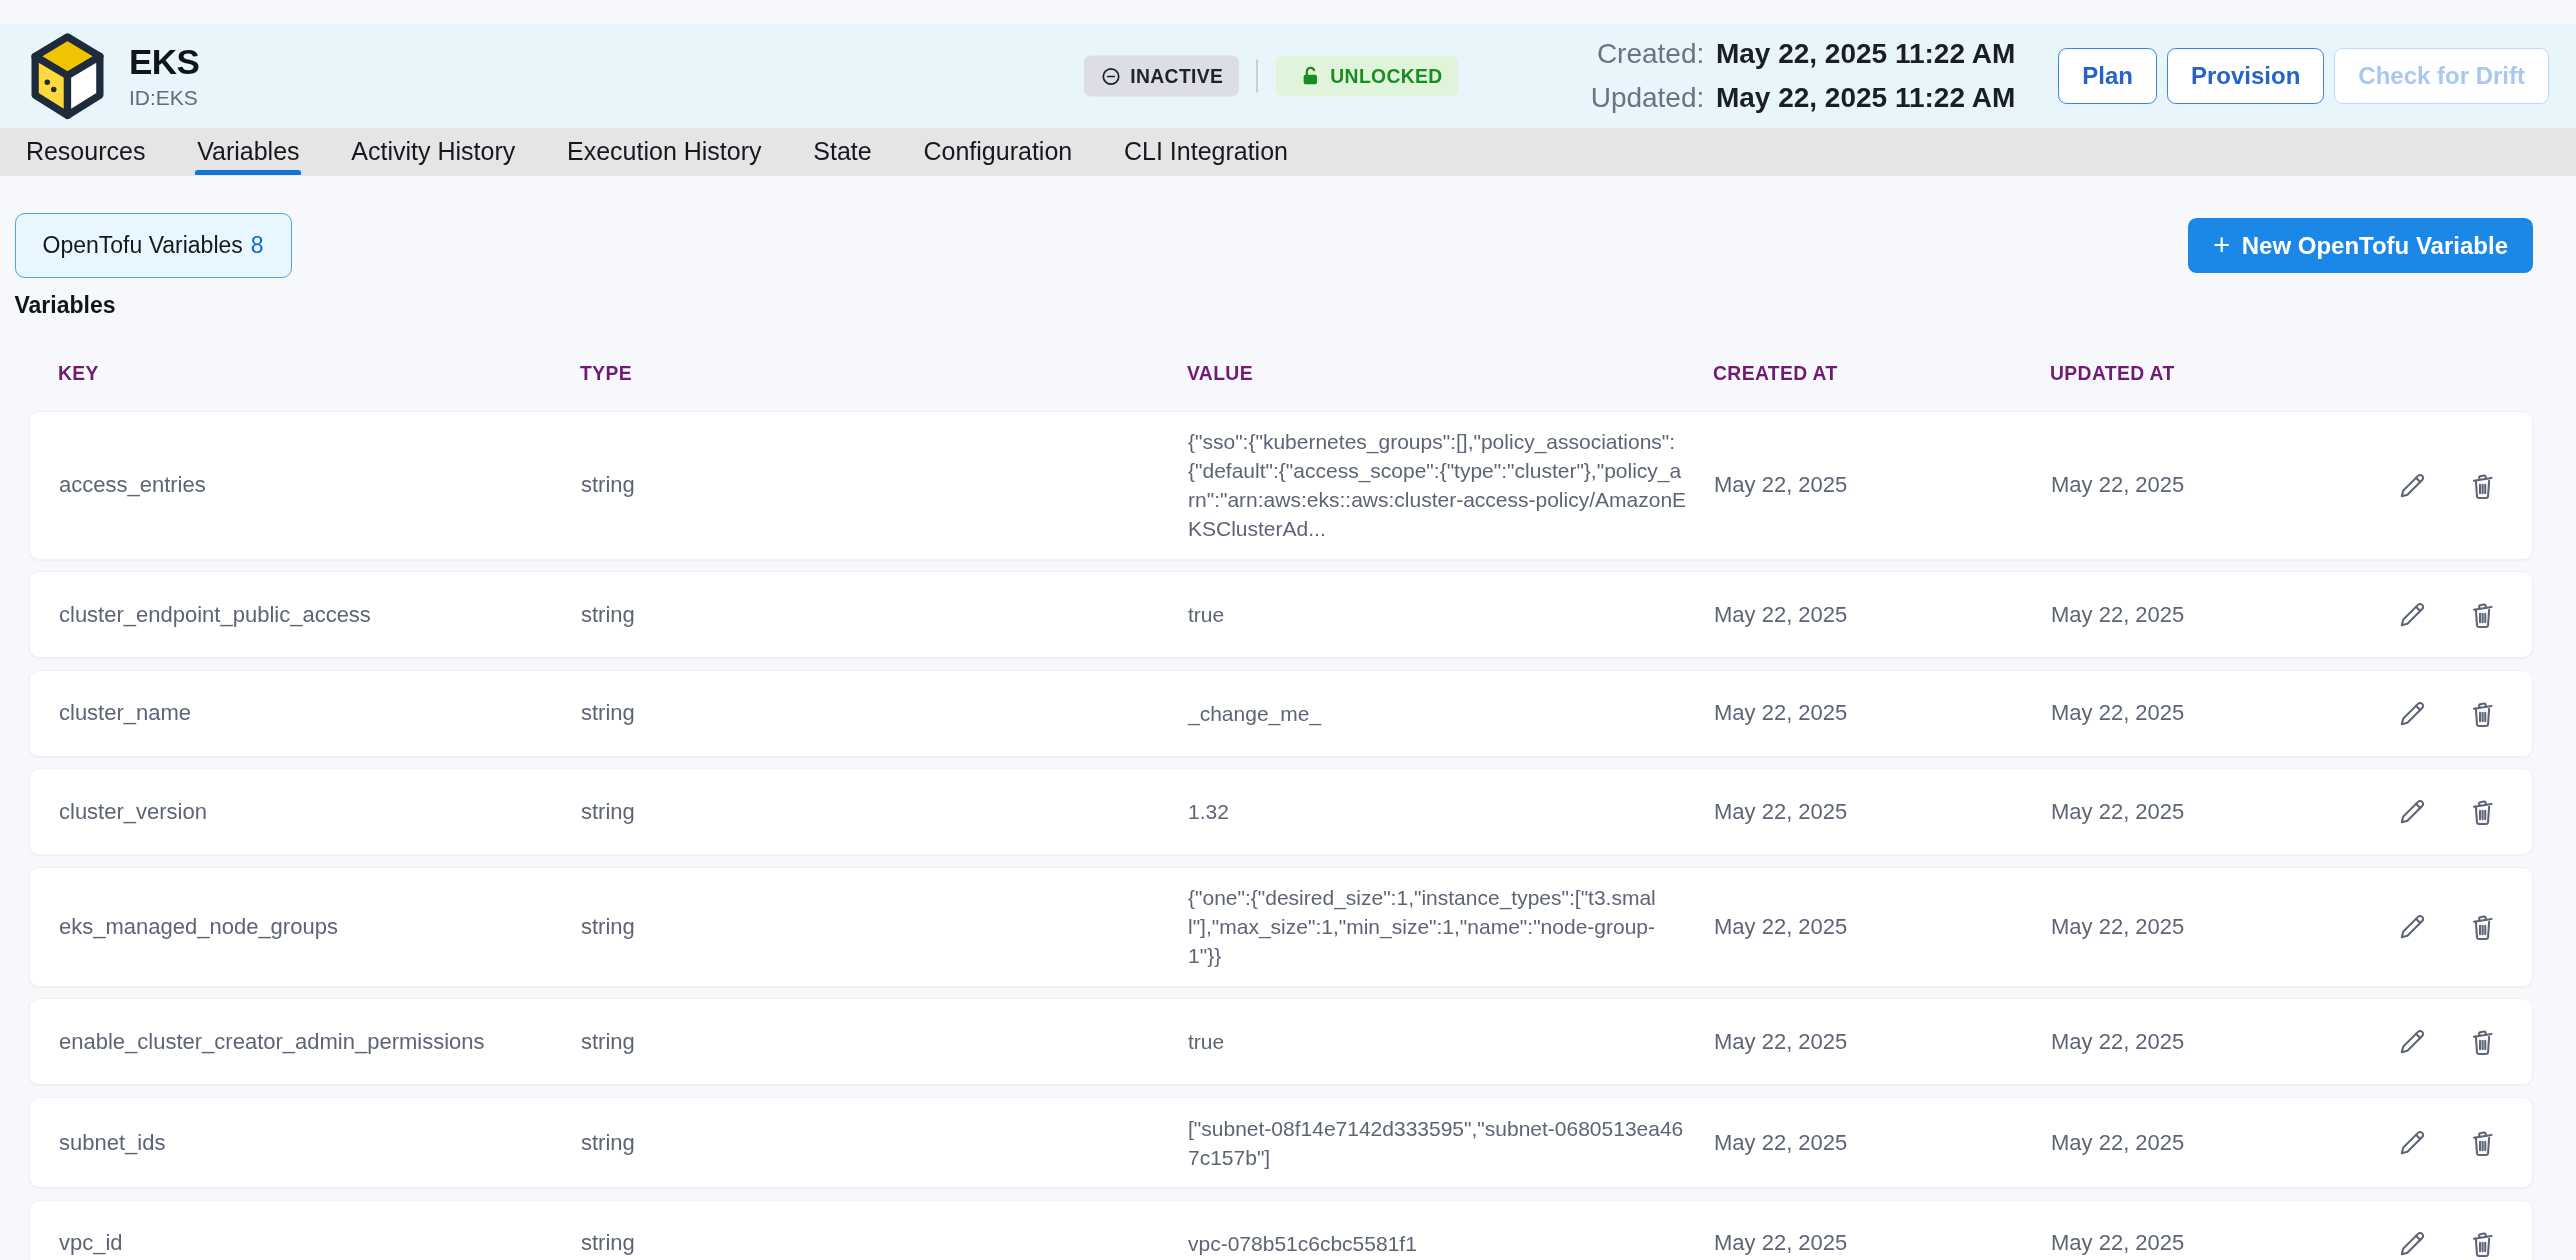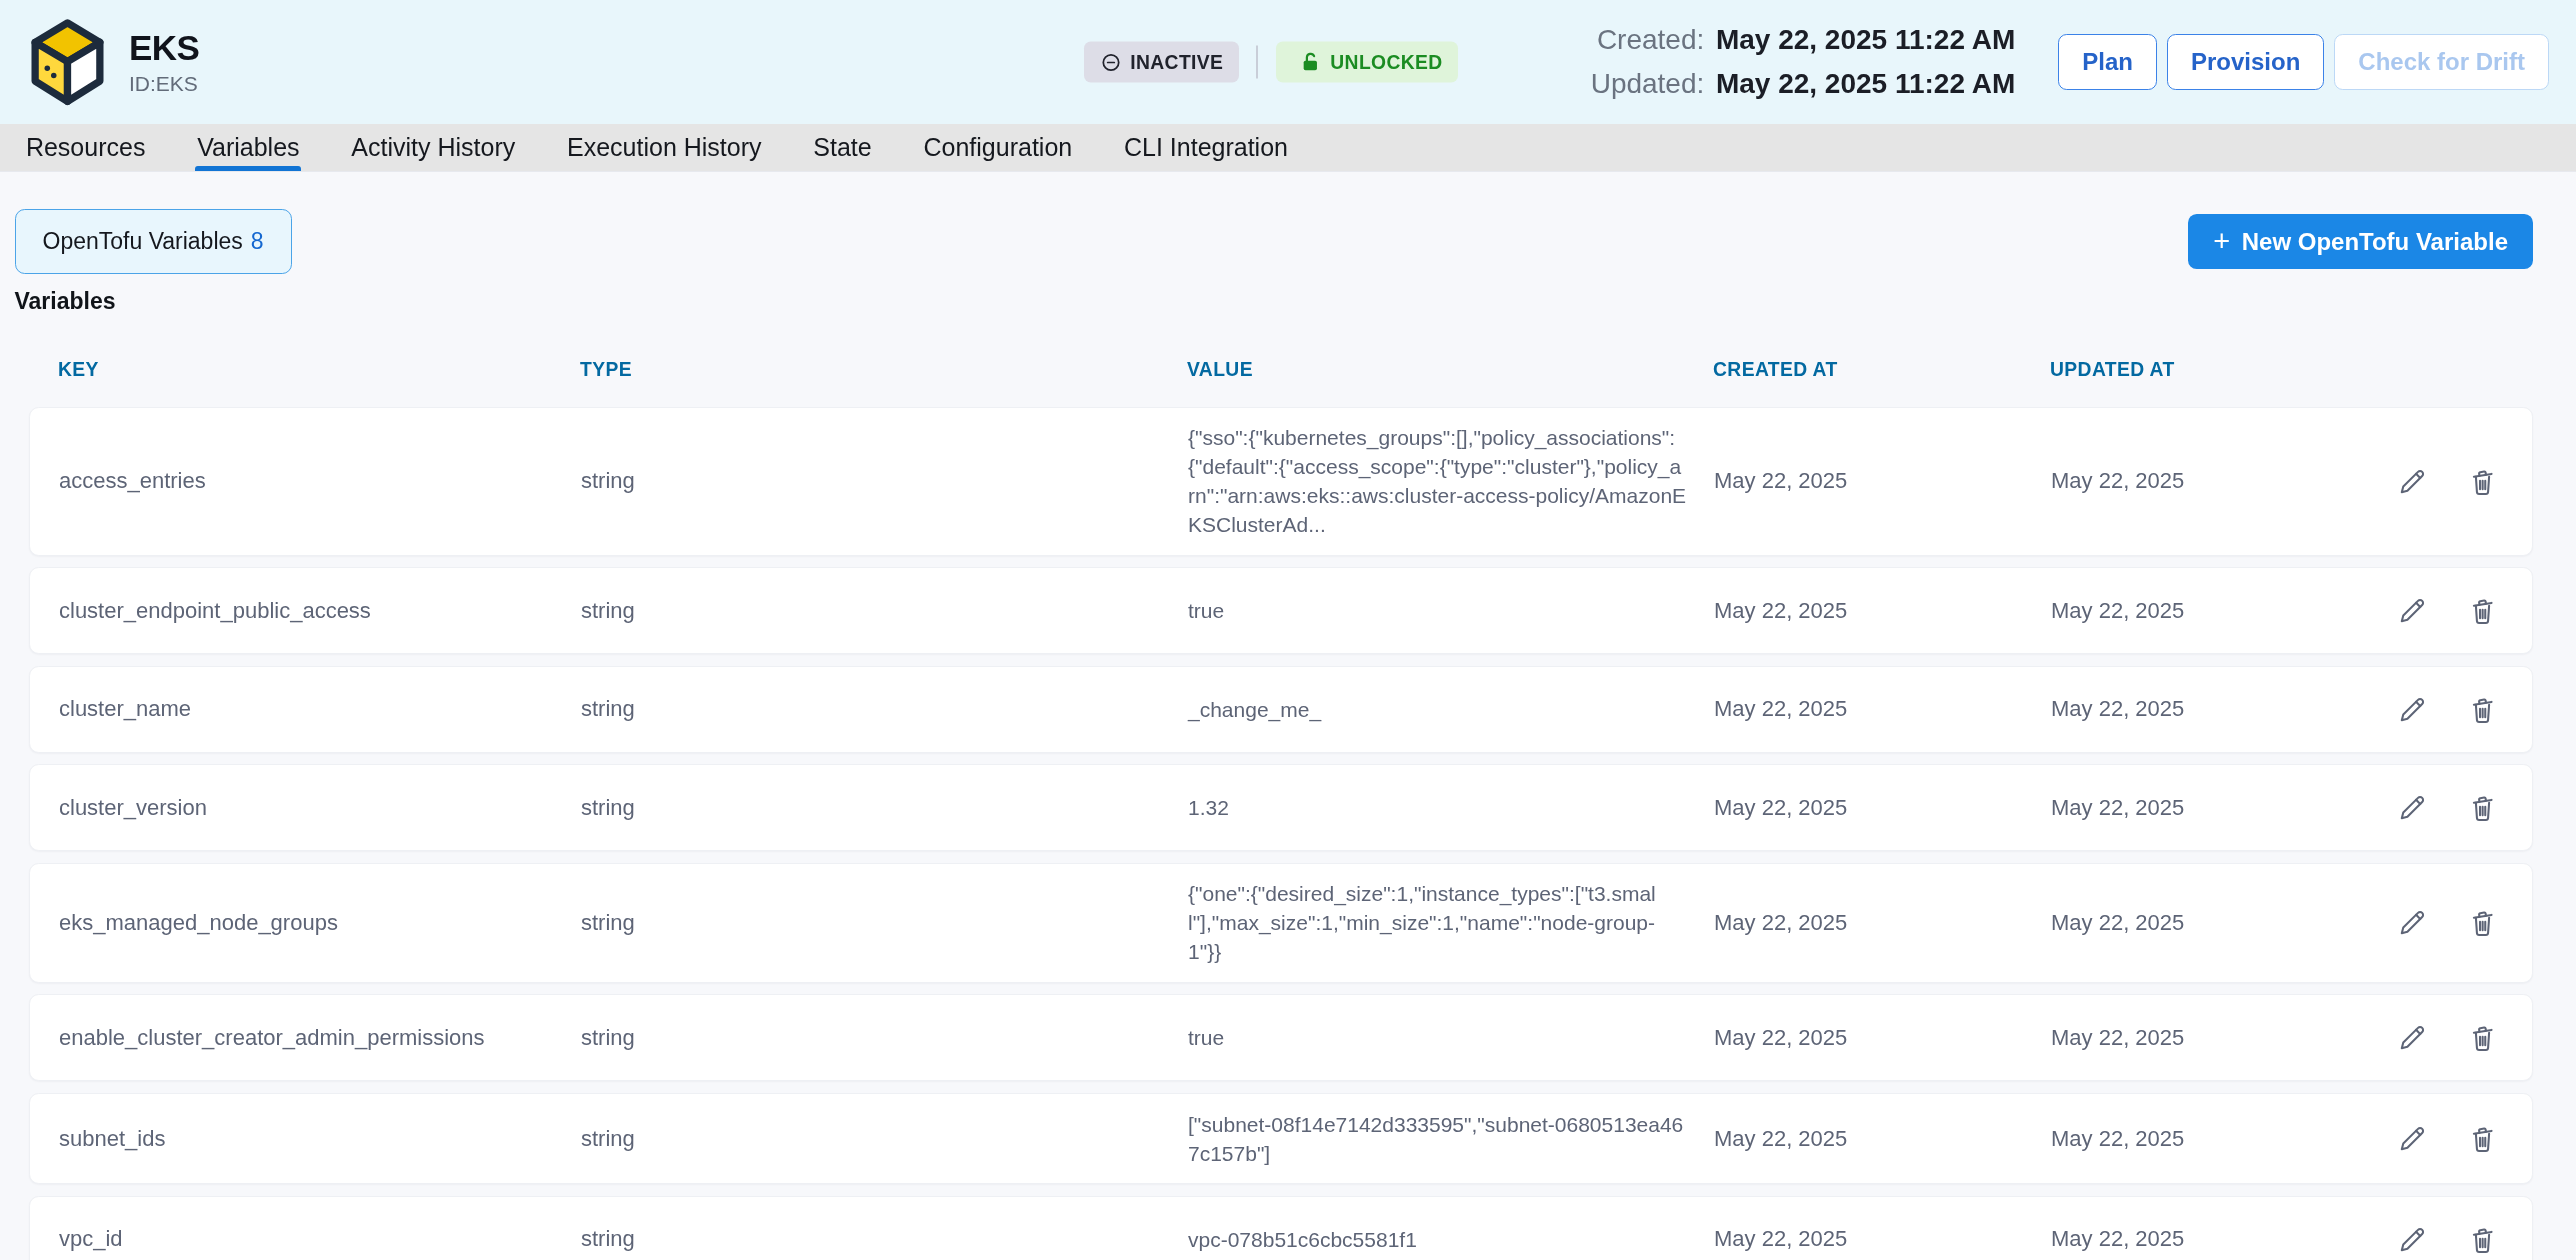--- a/index.html
+++ b/index.html
@@ -1,22 +1,22 @@
 <!DOCTYPE html>
 <html style="--header-bg: #e8f6fb; --content-bg: #f7f8fb; --primary-blue: #1b87e6; --primary-border: #3b82e8; --primary-text: #2563c9; --tab-underline: #1174d4; --pill-active-bg: #e8f6fd; --pill-active-border: #4ba4e8; --count-blue: #1467d0; --badge-gray-bg: #dddde7; --badge-gray-text: #20222c; --badge-green-bg: #dff4da; --badge-green-text: #1b8c22; --slate-text: #5d6476;"><head>
 <meta charset="utf-8">
 <style>
   * { margin:0; padding:0; box-sizing:border-box; }
   html,body { width:2576px; height:1261px; overflow:hidden;
     font-family:"Liberation Sans","DejaVu Sans",sans-serif;
     background:var(--content-bg,#f7f8fb); color:#15181e; }
 
   
-  .app-header { position:relative; height:124px; background:var(--header-bg,#e8f6fb);
-    display:flex; align-items:center; padding:0 27px; }
+  .app-header { position:relative; height:104px; background:var(--header-bg,#e8f6fb);
+    display:flex; align-items:center; padding:0 27px;margin-top:24px; }
   .logo-title { display:flex; align-items:center; gap:21px; }
   .logo-svg { display:block; }
   .title-block .title { font-size:35px; font-weight:700; letter-spacing:-0.5px; color:#10141c; }
   .title-block .subtitle { font-size:21px; color:#626b79; margin-top:3.9px; }
 
   .badge-group { position:absolute; left:1084px; top:50%; transform:translateY(-50%);
     display:flex; align-items:center; }
   .badge { display:flex; align-items:center; gap:8.7px; height:41px; padding:0 15.5px;
     border-radius:6.8px; font-size:19.3px; font-weight:700; letter-spacing:0.4px; }
   .badge-inactive { background:var(--badge-gray-bg,#dddde7); color:var(--badge-gray-text,#20222c); }
@@ -54,21 +54,21 @@
   .btn-primary { margin-left:auto; display:flex; align-items:center; gap:11.6px; height:55px;
     padding:0 25px; background:var(--primary-blue,#1b87e6); border:none; border-radius:8.7px;
     color:#fff; font-family:inherit; font-size:24px; font-weight:700; cursor:pointer; }
   .btn-primary .plus { font-size:29px; font-weight:400; line-height:1; }
 
   .section-label { margin-top:13.5px; font-size:23px; font-weight:600; color:#101419; }
 
   .grid-cols { display:grid; grid-template-columns:522px 607px 526px 337px 1fr 145px;
     align-items:center; padding-left:29px; padding-right:23px; }
   .table-header { margin:44px 0 26px 14.5px; font-size:19.3px; font-weight:700;
-    letter-spacing:0.4px; color:#0369a1; }
+    letter-spacing:0.4px; color:#701a75; }
   .rows { margin-left:14.5px; }
   .var-row { background:#fff; border:1px solid #eef0f4; border-radius:9.7px;
     box-shadow:0 1px 1.9px rgba(20,30,60,0.04); min-height:87px; margin-bottom:11.6px;
     padding-top:15.5px; padding-bottom:15.5px; }
   .cell { font-size:22px; color:var(--slate-text,#5d6476); }
   .cell-value { font-size:21px; line-height:29px; word-break:break-all; padding-right:27px; }
   .actions { display:flex; justify-content:flex-end; align-items:center; gap:37px; padding-right:9.7px; }
   .icon-btn { background:none; border:none; padding:0; cursor:pointer; color:var(--slate-text,#5d6476);
     display:flex; align-items:center; }
   .icon-btn svg { display:block; }

